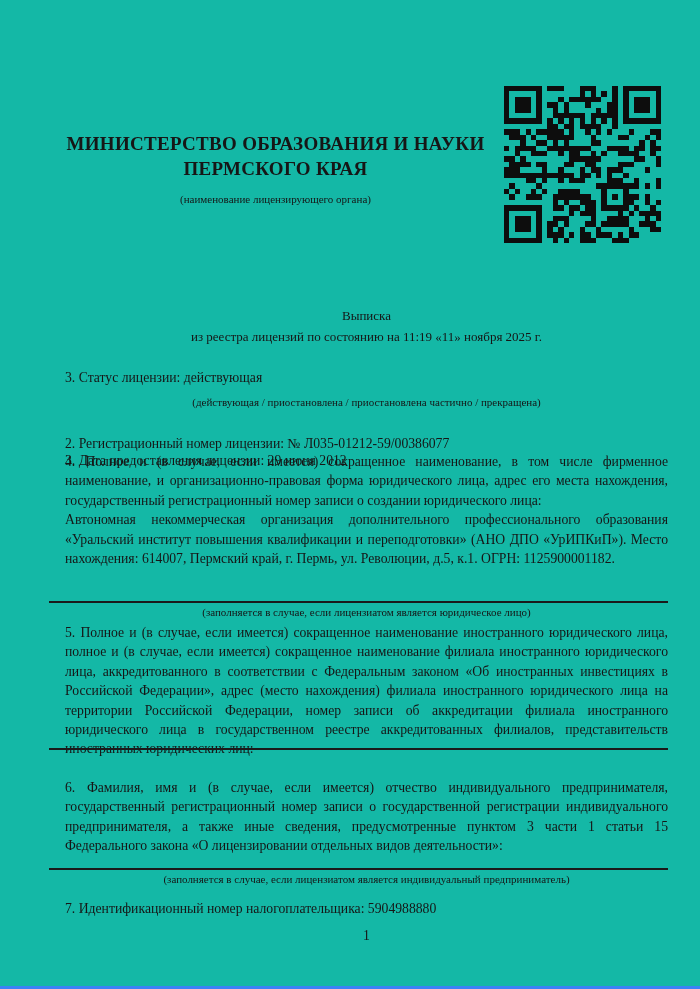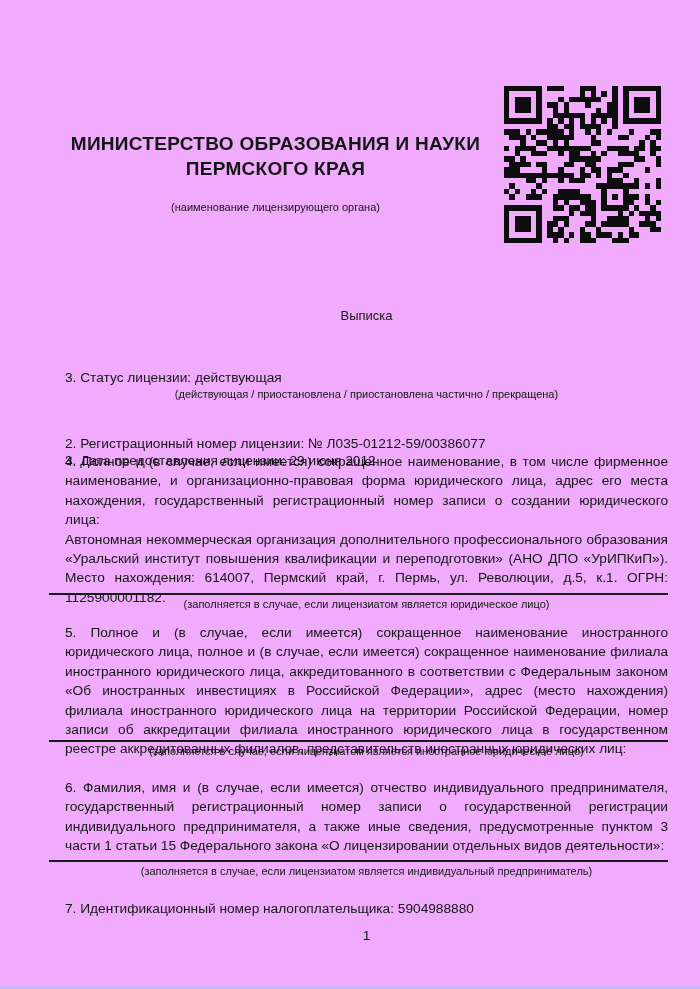--- a/index.html
+++ b/index.html
@@ -1,31 +1,31 @@
 <!DOCTYPE html>
 <html><head>
 <meta charset="utf-8">
 <style>
   html,body{margin:0;padding:0;background:#fff;}
   .page{
-    position:relative;width:700px;height:989px;background:#f0abfc;
-    font-family:Liberation Sans, sans-serif;color:#161616;
-    overflow:hidden;border-bottom:3px solid #c4b5fd;box-sizing:border-box;
+    position:relative;width:700px;height:989px;background:#14b8a6;
+    font-family:Liberation Serif, serif;color:#161616;
+    overflow:hidden;border-bottom:3px solid #3b82f6;box-sizing:border-box;
   }
   .ministry{position:absolute;left:65px;top:131px;width:421px;text-align:center;}
   .ministry .h1{font-weight:bold;font-size:19px;line-height:25px;letter-spacing:.3px;}
-  .ministry .hcap{font-size:11px;line-height:13px;margin-top:20px;}
+  .ministry .hcap{font-size:11px;line-height:13px;margin-top:12px;}
   .qr{position:absolute;left:504px;top:86px;width:157px;height:157px;}
   .qr svg{display:block;width:157px;height:157px;}
   .title{position:absolute;left:65px;top:305px;width:603px;text-align:center;font-size:13px;line-height:21px;}
   .sec{position:absolute;left:65px;width:603px;font-size:13.7px;line-height:19.4px;}
   .sec p{margin:0;text-align:justify;}
   .sec p.plain{text-align:left;}
   .s1{top:368px}.s2{top:434px}.s3{top:451px}.s4{top:452px}.s5{top:623px}.s6{top:778px}.s7{top:899px}
-  .fieldnote{position:absolute;left:65px;width:603px;text-align:center;font-size:11px;line-height:13px;}
+  .fieldnote{position:absolute;left:65px;width:603px;text-align:center;font-size:11px;line-height:13px;margin-top:8px;}
   .cap1{top:388px}
   .f4{top:593px}.f5{top:740px}.f6{top:860px}
   .rule{height:0;border-top:2px solid #1a1a1a;margin-left:-16px;width:619px;margin-bottom:3px;}
   .pageno{position:absolute;left:65px;top:928px;width:603px;text-align:center;font-size:13.7px;line-height:16px;}
 </style>
 </head>
 <body>
 
 <div class="page">
 
@@ -455,20 +455,21 @@
         <rect x="15" y="28" width="1" height="1"></rect>
         <rect x="16" y="28" width="1" height="1"></rect>
         <rect x="20" y="28" width="1" height="1"></rect>
         <rect x="21" y="28" width="1" height="1"></rect>
         <rect x="22" y="28" width="1" height="1"></rect>
       </svg>
   </div>
 
   <div class="title">
     <div>Выписка</div>
+    <div>из реестра лицензий по состоянию на 11:19 «11» ноября 2025 г.</div>
   </div>
 
   <div class="sec s1">
     <p class="plain">3. Статус лицензии: действующая</p>
   </div>
   <div class="fieldnote cap1">(действующая / приостановлена / приостановлена частично / прекращена)</div>
 
   <div class="sec s2">
     <p class="plain">2. Регистрационный номер лицензии: № Л035-01212-59/00386077</p>
   </div>
@@ -484,21 +485,20 @@
   <div class="fieldnote f4">
     <div class="rule"></div>
     <div>(заполняется в случае, если лицензиатом является юридическое лицо)</div>
   </div>
 
   <div class="sec s5">
     <p>5. Полное и (в случае, если имеется) сокращенное наименование иностранного юридического лица, полное и (в случае, если имеется) сокращенное наименование филиала иностранного юридического лица, аккредитованного в соответствии с Федеральным законом «Об иностранных инвестициях в Российской Федерации», адрес (место нахождения) филиала иностранного юридического лица на территории Российской Федерации, номер записи об аккредитации филиала иностранного юридического лица в государственном реестре аккредитованных филиалов, представительств иностранных юридических лиц:</p>
   </div>
   <div class="fieldnote f5">
     <div class="rule"></div>
-    <div>(заполняется в случае, если лицензиатом является иностранное юридическое лицо)</div>
   </div>
 
   <div class="sec s6">
     <p>6. Фамилия, имя и (в случае, если имеется) отчество индивидуального предпринимателя, государственный регистрационный номер записи о государственной регистрации индивидуального предпринимателя, а также иные сведения, предусмотренные пунктом 3 части 1 статьи 15 Федерального закона «О лицензировании отдельных видов деятельности»:</p>
   </div>
   <div class="fieldnote f6">
     <div class="rule"></div>
     <div>(заполняется в случае, если лицензиатом является индивидуальный предприниматель)</div>
   </div>
 

